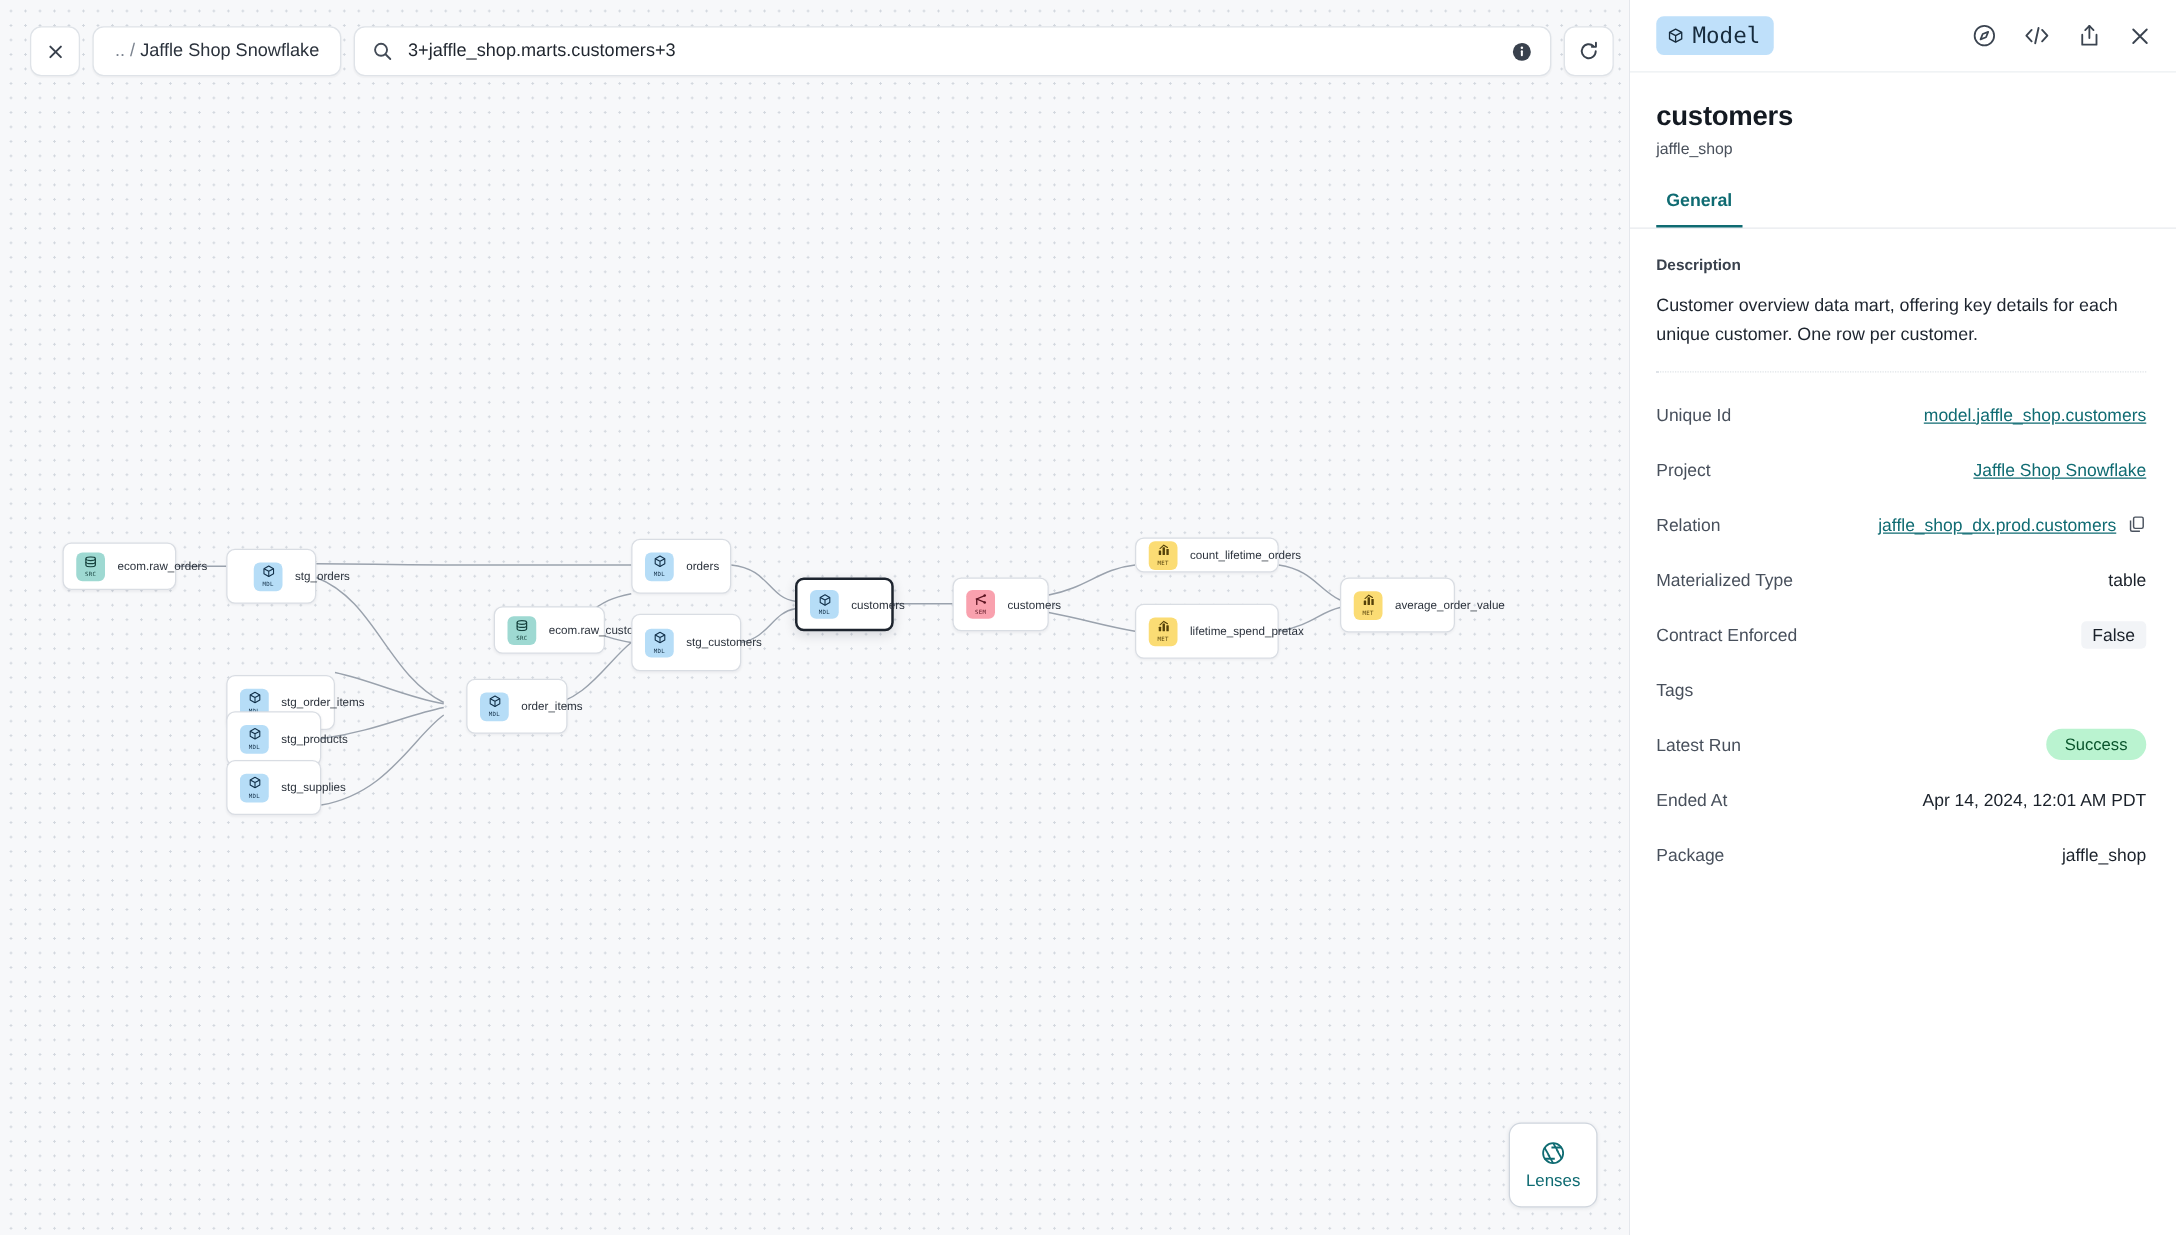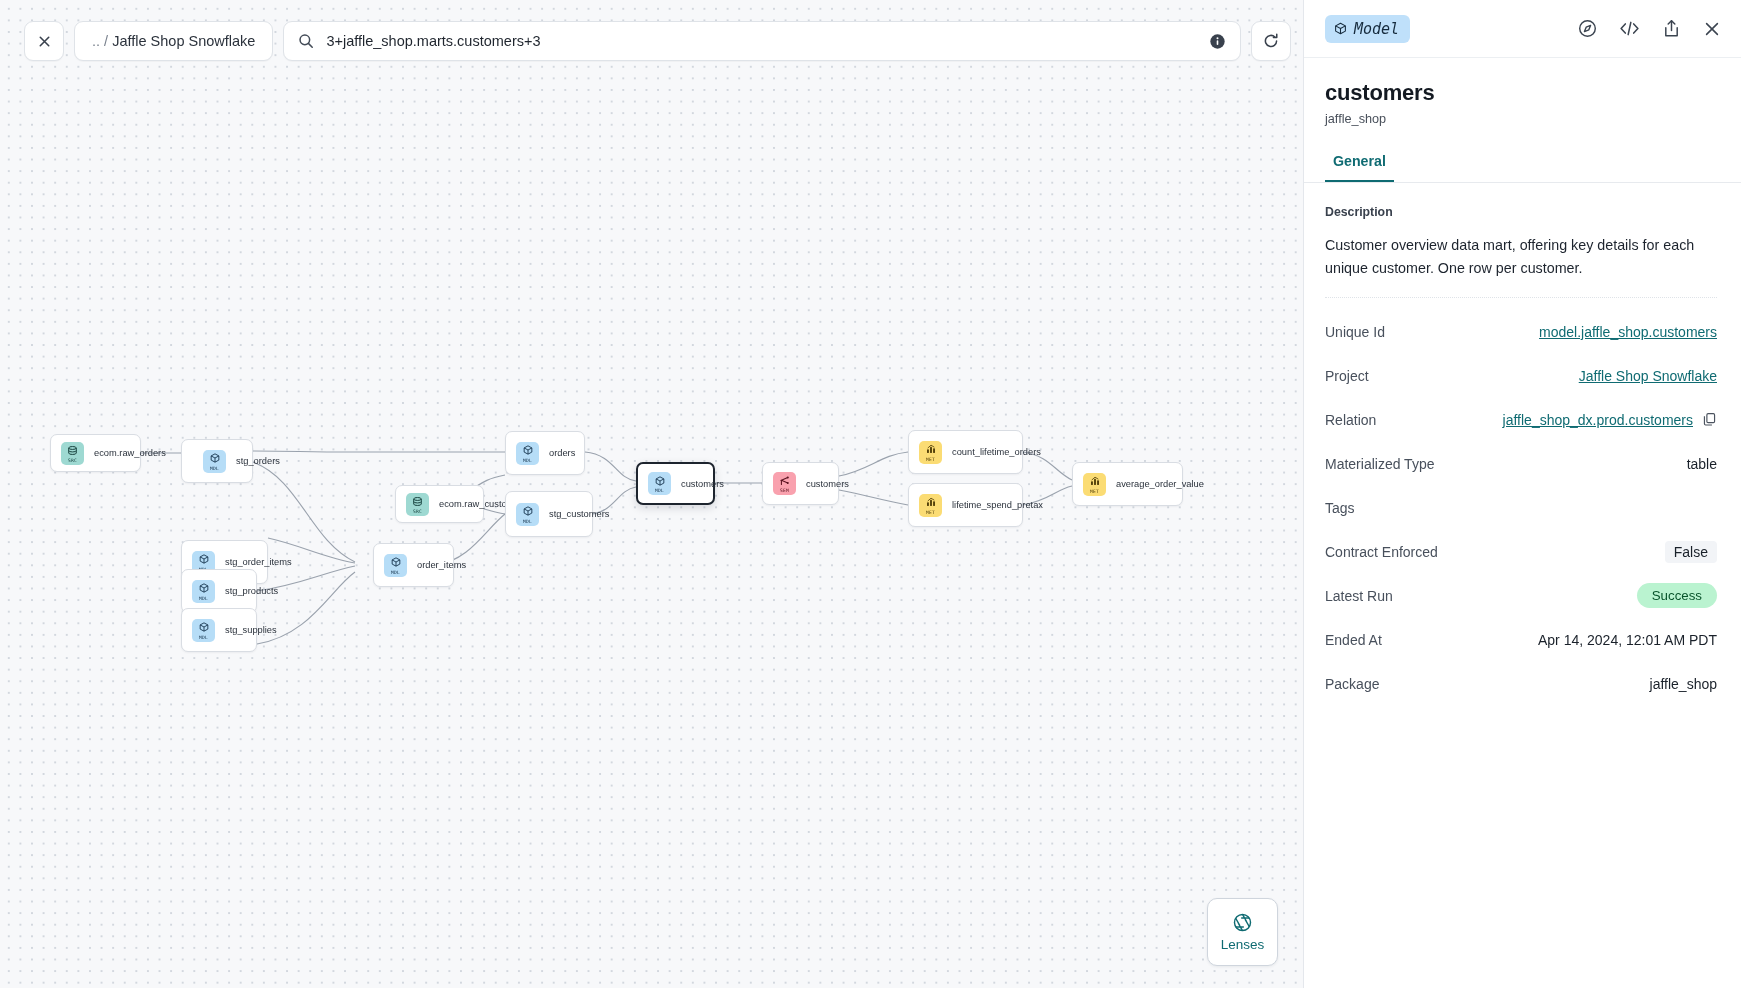--- a/index.html
+++ b/index.html
@@ -126,22 +126,21 @@
     height: 58px; flex: 0 0 58px;
     display: flex; align-items: center;
     padding: 0 20px 0 21px;
     border-bottom: 1px solid #eceff2;
   }
   .type-pill {
     display: inline-flex; align-items: center; gap: 7px;
     background: #bfe0fa; color: #162b3d;
     border-radius: 6px; padding: 5px 11px 5px 9px;
     font-family: "DejaVu Sans Mono", monospace;
-    font-size: 15px;
-    font-style: italic;
+    font-size: 18px;
   }
   .head-icons { margin-left: auto; display: flex; align-items: center; gap: 22px; color: #3b4450; }
   .head-icons span { display: flex; cursor: pointer; }
 
   .panel-title-wrap { padding: 22px 21px 0 21px; }
   .panel-title { font-size: 22px; font-weight: bold; color: #141a22; letter-spacing: -.2px; }
   .panel-sub { font-size: 12.7px; color: #49505b; margin-top: 6px; }
 
   .tabs { display: flex; padding: 0 21px; margin-top: 27px; border-bottom: 1px solid #e7eaee; }
   .tab {
@@ -342,21 +341,21 @@
               <span class="bg"><svg width="11" height="10" viewBox="0 0 12 11" fill="none" stroke="currentColor" stroke-width="1.15" stroke-linecap="round">
                   <path d="M9.6 1.6 L2.6 4.6 L9.6 7.6"></path>
                   <path d="M2.6 4.6 L2.6 9.4"></path>
                   <circle cx="9.6" cy="1.6" r="1.1" fill="currentColor" stroke="none"></circle>
                   <circle cx="9.6" cy="7.6" r="1.1" fill="currentColor" stroke="none"></circle>
                 </svg></span>
               <span class="bl">SEM</span>
             </div>
             <span class="nlabel">customers</span>
           </div>
-          <div class="node" style="left: 908px; top: 430px; width: 115px; height: 44px;">
+          <div class="node" style="left: 908px; top: 430px; width: 115px; height: 28px;">
             <div class="badge met">
               <span class="bg"><svg width="10" height="10" viewBox="0 0 12 12" fill="currentColor">
                   <rect x="1.2" y="6.4" width="2.3" height="4.4" rx=".5"></rect>
                   <rect x="4.85" y="3.4" width="2.3" height="7.4" rx=".5"></rect>
                   <rect x="8.5" y="5.1" width="2.3" height="5.7" rx=".5"></rect>
                   <path d="M2.4 4.6 L6 1.4 L9.6 3.6" stroke="currentColor" stroke-width="1" fill="none" stroke-linecap="round"></path>
                 </svg></span>
               <span class="bl">MET</span>
             </div>
             <span class="nlabel">count_lifetime_orders</span>
@@ -366,21 +365,21 @@
               <span class="bg"><svg width="10" height="10" viewBox="0 0 12 12" fill="currentColor">
                   <rect x="1.2" y="6.4" width="2.3" height="4.4" rx=".5"></rect>
                   <rect x="4.85" y="3.4" width="2.3" height="7.4" rx=".5"></rect>
                   <rect x="8.5" y="5.1" width="2.3" height="5.7" rx=".5"></rect>
                   <path d="M2.4 4.6 L6 1.4 L9.6 3.6" stroke="currentColor" stroke-width="1" fill="none" stroke-linecap="round"></path>
                 </svg></span>
               <span class="bl">MET</span>
             </div>
             <span class="nlabel">lifetime_spend_pretax</span>
           </div>
-          <div class="node" style="left: 1072px; top: 462px; width: 111px; height: 44px;">
+          <div class="node" style="left: 1072px; top: 462px; width: 92px; height: 44px;">
             <div class="badge met">
               <span class="bg"><svg width="10" height="10" viewBox="0 0 12 12" fill="currentColor">
                   <rect x="1.2" y="6.4" width="2.3" height="4.4" rx=".5"></rect>
                   <rect x="4.85" y="3.4" width="2.3" height="7.4" rx=".5"></rect>
                   <rect x="8.5" y="5.1" width="2.3" height="5.7" rx=".5"></rect>
                   <path d="M2.4 4.6 L6 1.4 L9.6 3.6" stroke="currentColor" stroke-width="1" fill="none" stroke-linecap="round"></path>
                 </svg></span>
               <span class="bl">MET</span>
             </div>
             <span class="nlabel">average_order_value</span>
@@ -467,28 +466,28 @@
                   <path d="M10.6 13.9 H3.9 a1.3 1.3 0 0 1 -1.3 -1.3 V4.6"></path>
                 </svg>
               </span>
             </span>
           </div>
           <div class="row">
             <span class="rk">Materialized Type</span>
             <span class="rv">table</span>
           </div>
           <div class="row">
+            <span class="rk">Contract Enforced</span>
+            <span class="rv mono-chip">False</span>
+          </div>
+          <div class="row">
             <span class="rk">Tags</span>
             <span class="rv"></span>
           </div>
           <div class="row">
-            <span class="rk">Contract Enforced</span>
-            <span class="rv mono-chip">False</span>
-          </div>
-          <div class="row">
             <span class="rk">Latest Run</span>
             <span class="badge-ok">Success</span>
           </div>
           <div class="row">
             <span class="rk">Ended At</span>
             <span class="rv">Apr 14, 2024, 12:01 AM PDT</span>
           </div>
           <div class="row">
             <span class="rk">Package</span>
             <span class="rv">jaffle_shop</span>

